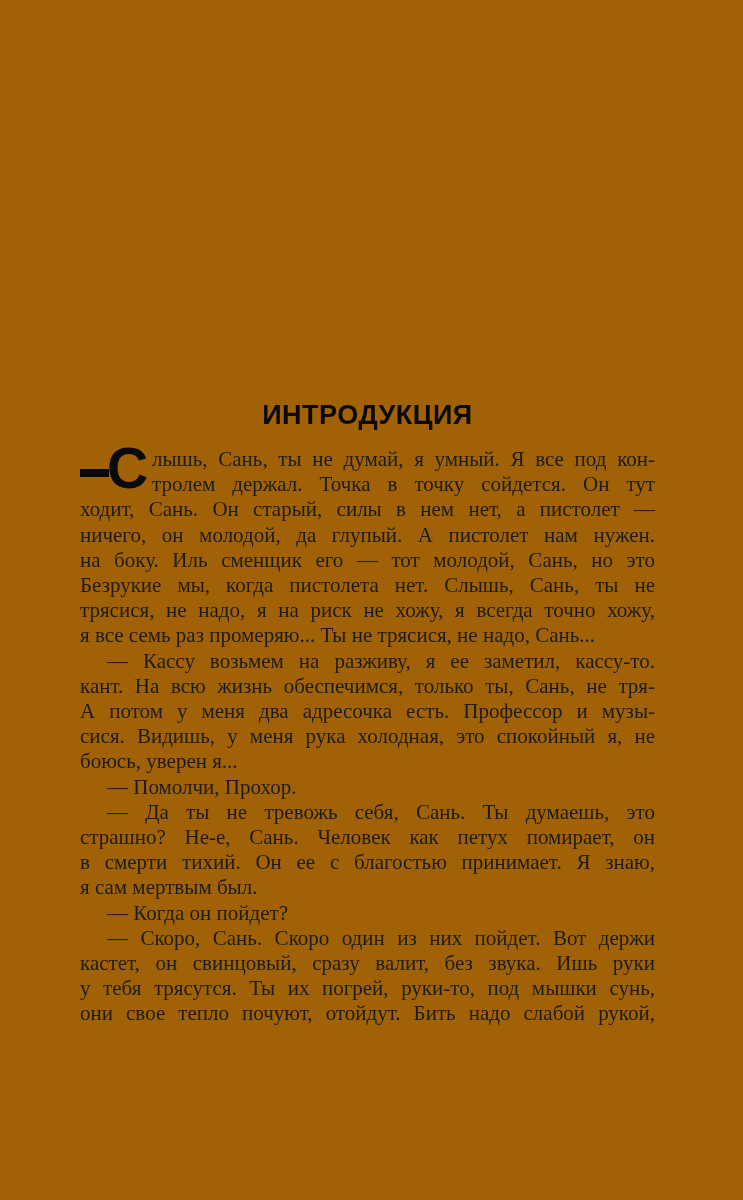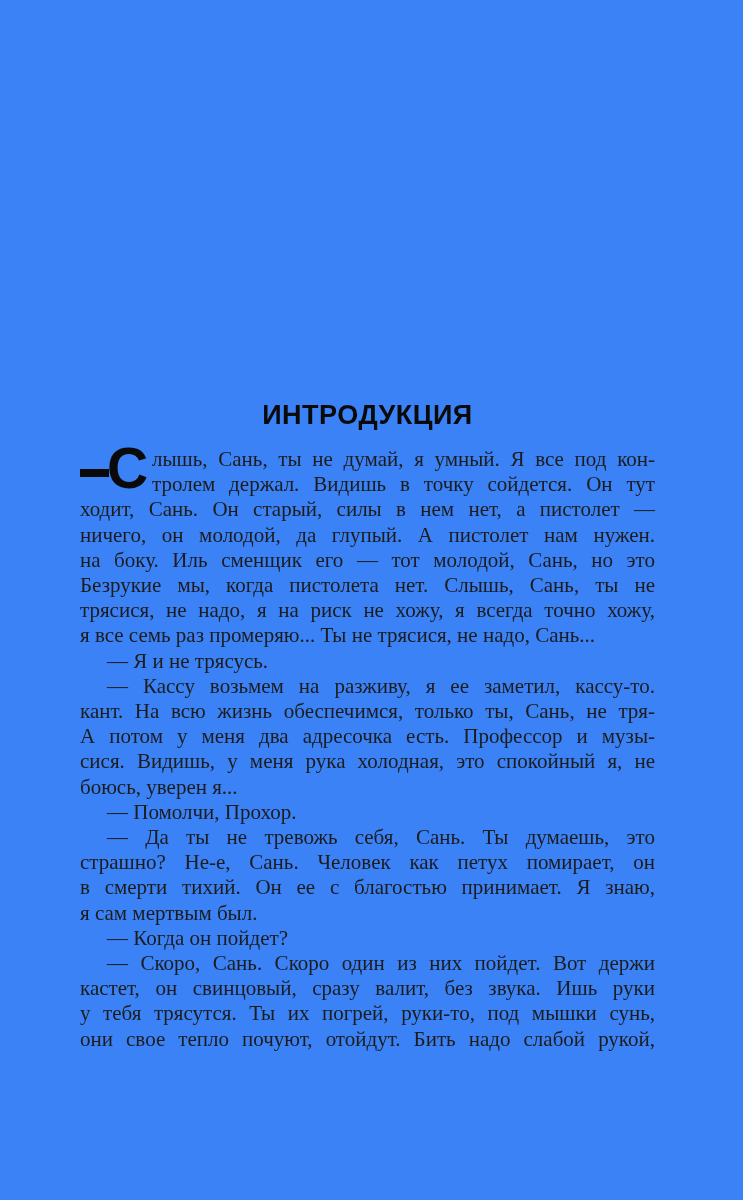--- a/index.html
+++ b/index.html
@@ -4,21 +4,21 @@
 <style>
   html, body {
     margin: 0;
     padding: 0;
     background: #ffffff;
   }
   .book-page {
     position: relative;
     width: 743px;
     height: 1200px;
-    background: #3b82f6;
+    background: #a16207;
     overflow: hidden;
     font-family: "Liberation Serif", serif;
     color: #1c1c1c;
   }
   .chapter-heading {
     position: absolute;
     left: 80px;
     top: 400px;
     width: 575px;
     text-align: center;
@@ -85,30 +85,27 @@
 
 <div class="book-page">
   <div class="chapter-heading">ИНТРОДУКЦИЯ</div>
   <div class="text-block">
       <div class="para">
         <span class="opener">
           <span class="dash-bar" aria-label="—"></span>
           <span class="dropcap">С</span>
         </span>
         <div class="line">лышь, Сань, ты не думай, я умный. Я все под кон-</div>
-        <div class="line">тролем держал. Видишь в точку сойдется. Он тут</div>
+        <div class="line">тролем держал. Точка в точку сойдется. Он тут</div>
         <div class="line">ходит, Сань. Он старый, силы в нем нет, а пистолет —</div>
         <div class="line">ничего, он молодой, да глупый. А пистолет нам нужен.</div>
         <div class="line">на боку. Иль сменщик его — тот молодой, Сань, но это</div>
         <div class="line">Безрукие мы, когда пистолета нет. Слышь, Сань, ты не</div>
         <div class="line">трясися, не надо, я на риск не хожу, я всегда точно хожу,</div>
         <div class="line last">я все семь раз промеряю... Ты не трясися, не надо, Сань...</div>
-      </div>
-      <div class="para">
-        <div class="line last first">— Я и не трясусь.</div>
       </div>
       <div class="para">
         <div class="line first">— Кассу возьмем на разживу, я ее заметил, кассу-то.</div>
         <div class="line">кант. На всю жизнь обеспечимся, только ты, Сань, не тря-</div>
         <div class="line">А потом у меня два адресочка есть. Профессор и музы-</div>
         <div class="line">сися. Видишь, у меня рука холодная, это спокойный я, не</div>
         <div class="line last">боюсь, уверен я...</div>
       </div>
       <div class="para">
         <div class="line last first">— Помолчи, Прохор.</div>

